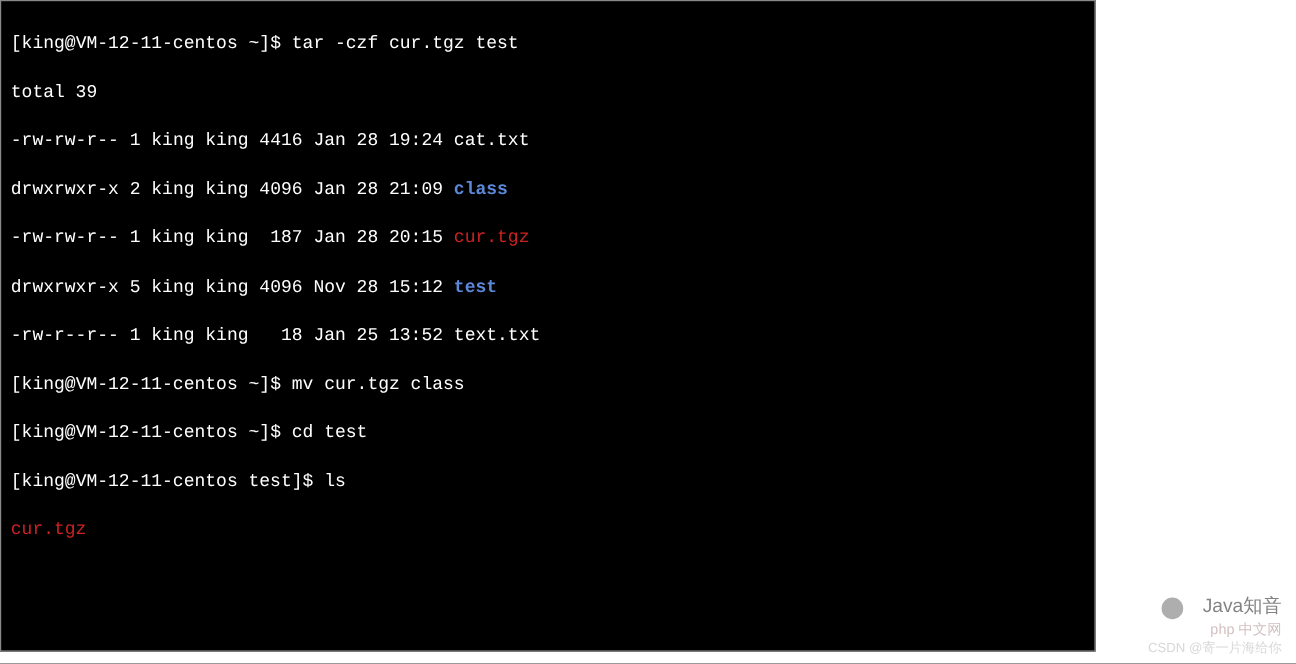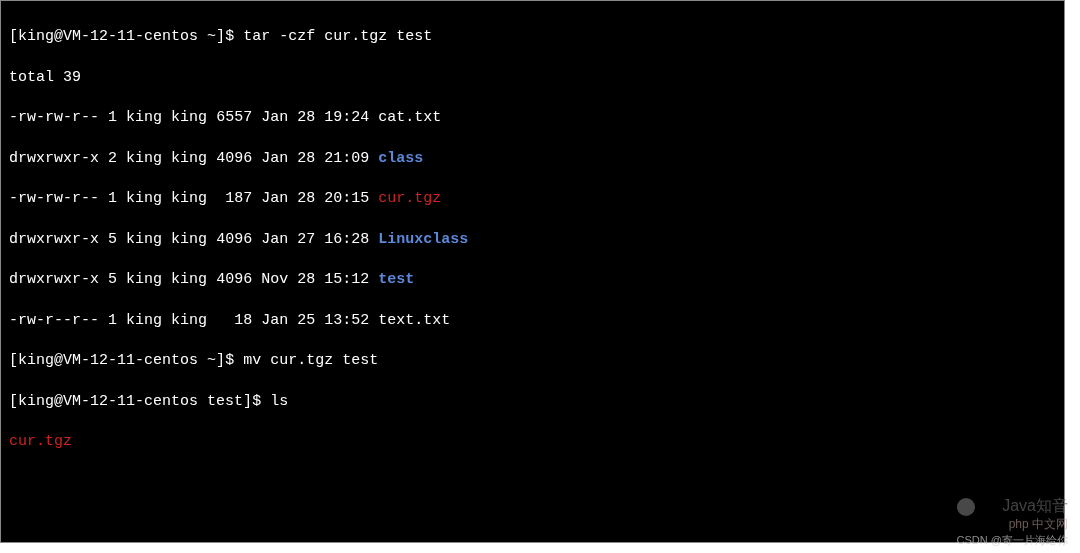--- a/index.html
+++ b/index.html
@@ -13,21 +13,21 @@
       font-size: 15px;
       line-height: 1.35;
       width: 1080px;
       height: 553px;
       position: relative;
     }
     .terminal {
       background: #000000;
       color: #ffffff;
       padding: 6px 8px;
-      width: 1065px;
+      width: 913px;
       height: 543px;
       margin: 0;
       border: 1px solid #888;
       white-space: pre;
       position: relative;
     }
     .cmd { color: #ffffff; }
     .white { color: #ffffff; }
     .blue { color: #5c88da; font-weight: bold; }
     .blue2 { color: #5c88da; font-weight: bold; }
@@ -41,21 +41,21 @@
       font-size: 11px;
       text-align: right;
       line-height: 1.3;
       pointer-events: none;
     }
     .watermark .wx {
       font-size: 16px;
       color: rgba(90,90,90,0.75);
       display: flex;
       align-items: center;
-      justify-content: space-between;
+      justify-content: flex-end;
       gap: 16px;
     }
     .watermark .wx-icon {
       width: 18px;
       height: 18px;
       background: rgba(120,120,120,0.6);
       border-radius: 50%;
       display: inline-block;
       position: relative;
     }
@@ -64,27 +64,27 @@
       font-size: 12px;
     }
     .line { display: block; }
   </style>
 </head>
 <body>
 
 <div class="terminal">
 <span class="line"><span>[</span><span>king</span><span>@</span><span>VM-12-11-centos</span> <span>~</span><span>]</span><span>$</span> <span class="cmd">tar -czf cur.tgz test</span></span>
 <span class="line">total 39</span>
-<span class="line"><span>-rw-rw-r--</span> <span>1</span> <span>king</span> <span>king</span> <span>6557</span> <span>Jan 28 19:24</span> <span class="white">cat.txt</span></span>
+<span class="line"><span>-rw-rw-r--</span> <span>1</span> <span>king</span> <span>king</span> <span>4416</span> <span>Jan 28 19:24</span> <span class="white">cat.txt</span></span>
 <span class="line"><span>drwxrwxr-x</span> <span>2</span> <span>king</span> <span>king</span> <span>4096</span> <span>Jan 28 21:09</span> <span class="blue">class</span></span>
 <span class="line"><span>-rw-rw-r--</span> <span>1</span> <span>king</span> <span>king</span> <span> 187</span> <span>Jan 28 20:15</span> <span class="red">cur.tgz</span></span>
-<span class="line"><span>drwxrwxr-x</span> <span>5</span> <span>king</span> <span>king</span> <span>4096</span> <span>Jan 27 16:28</span> <span class="blue2">Linuxclass</span></span>
 <span class="line"><span>drwxrwxr-x</span> <span>5</span> <span>king</span> <span>king</span> <span>4096</span> <span>Nov 28 15:12</span> <span class="blue">test</span></span>
 <span class="line"><span>-rw-r--r--</span> <span>1</span> <span>king</span> <span>king</span> <span>  18</span> <span>Jan 25 13:52</span> <span class="white">text.txt</span></span>
-<span class="line"><span>[</span><span>king</span><span>@</span><span>VM-12-11-centos</span> <span>~</span><span>]</span><span>$</span> <span class="cmd">mv cur.tgz test</span></span>
+<span class="line"><span>[</span><span>king</span><span>@</span><span>VM-12-11-centos</span> <span>~</span><span>]</span><span>$</span> <span class="cmd">mv cur.tgz class</span></span>
+<span class="line"><span>[</span><span>king</span><span>@</span><span>VM-12-11-centos</span> <span>~</span><span>]</span><span>$</span> <span class="cmd">cd test</span></span>
 <span class="line"><span>[</span><span>king</span><span>@</span><span>VM-12-11-centos</span> <span>test</span><span>]</span><span>$</span> <span class="cmd">ls</span></span>
 <span class="line red">cur.tgz</span>
 
 
 
 
 
 
 
 

